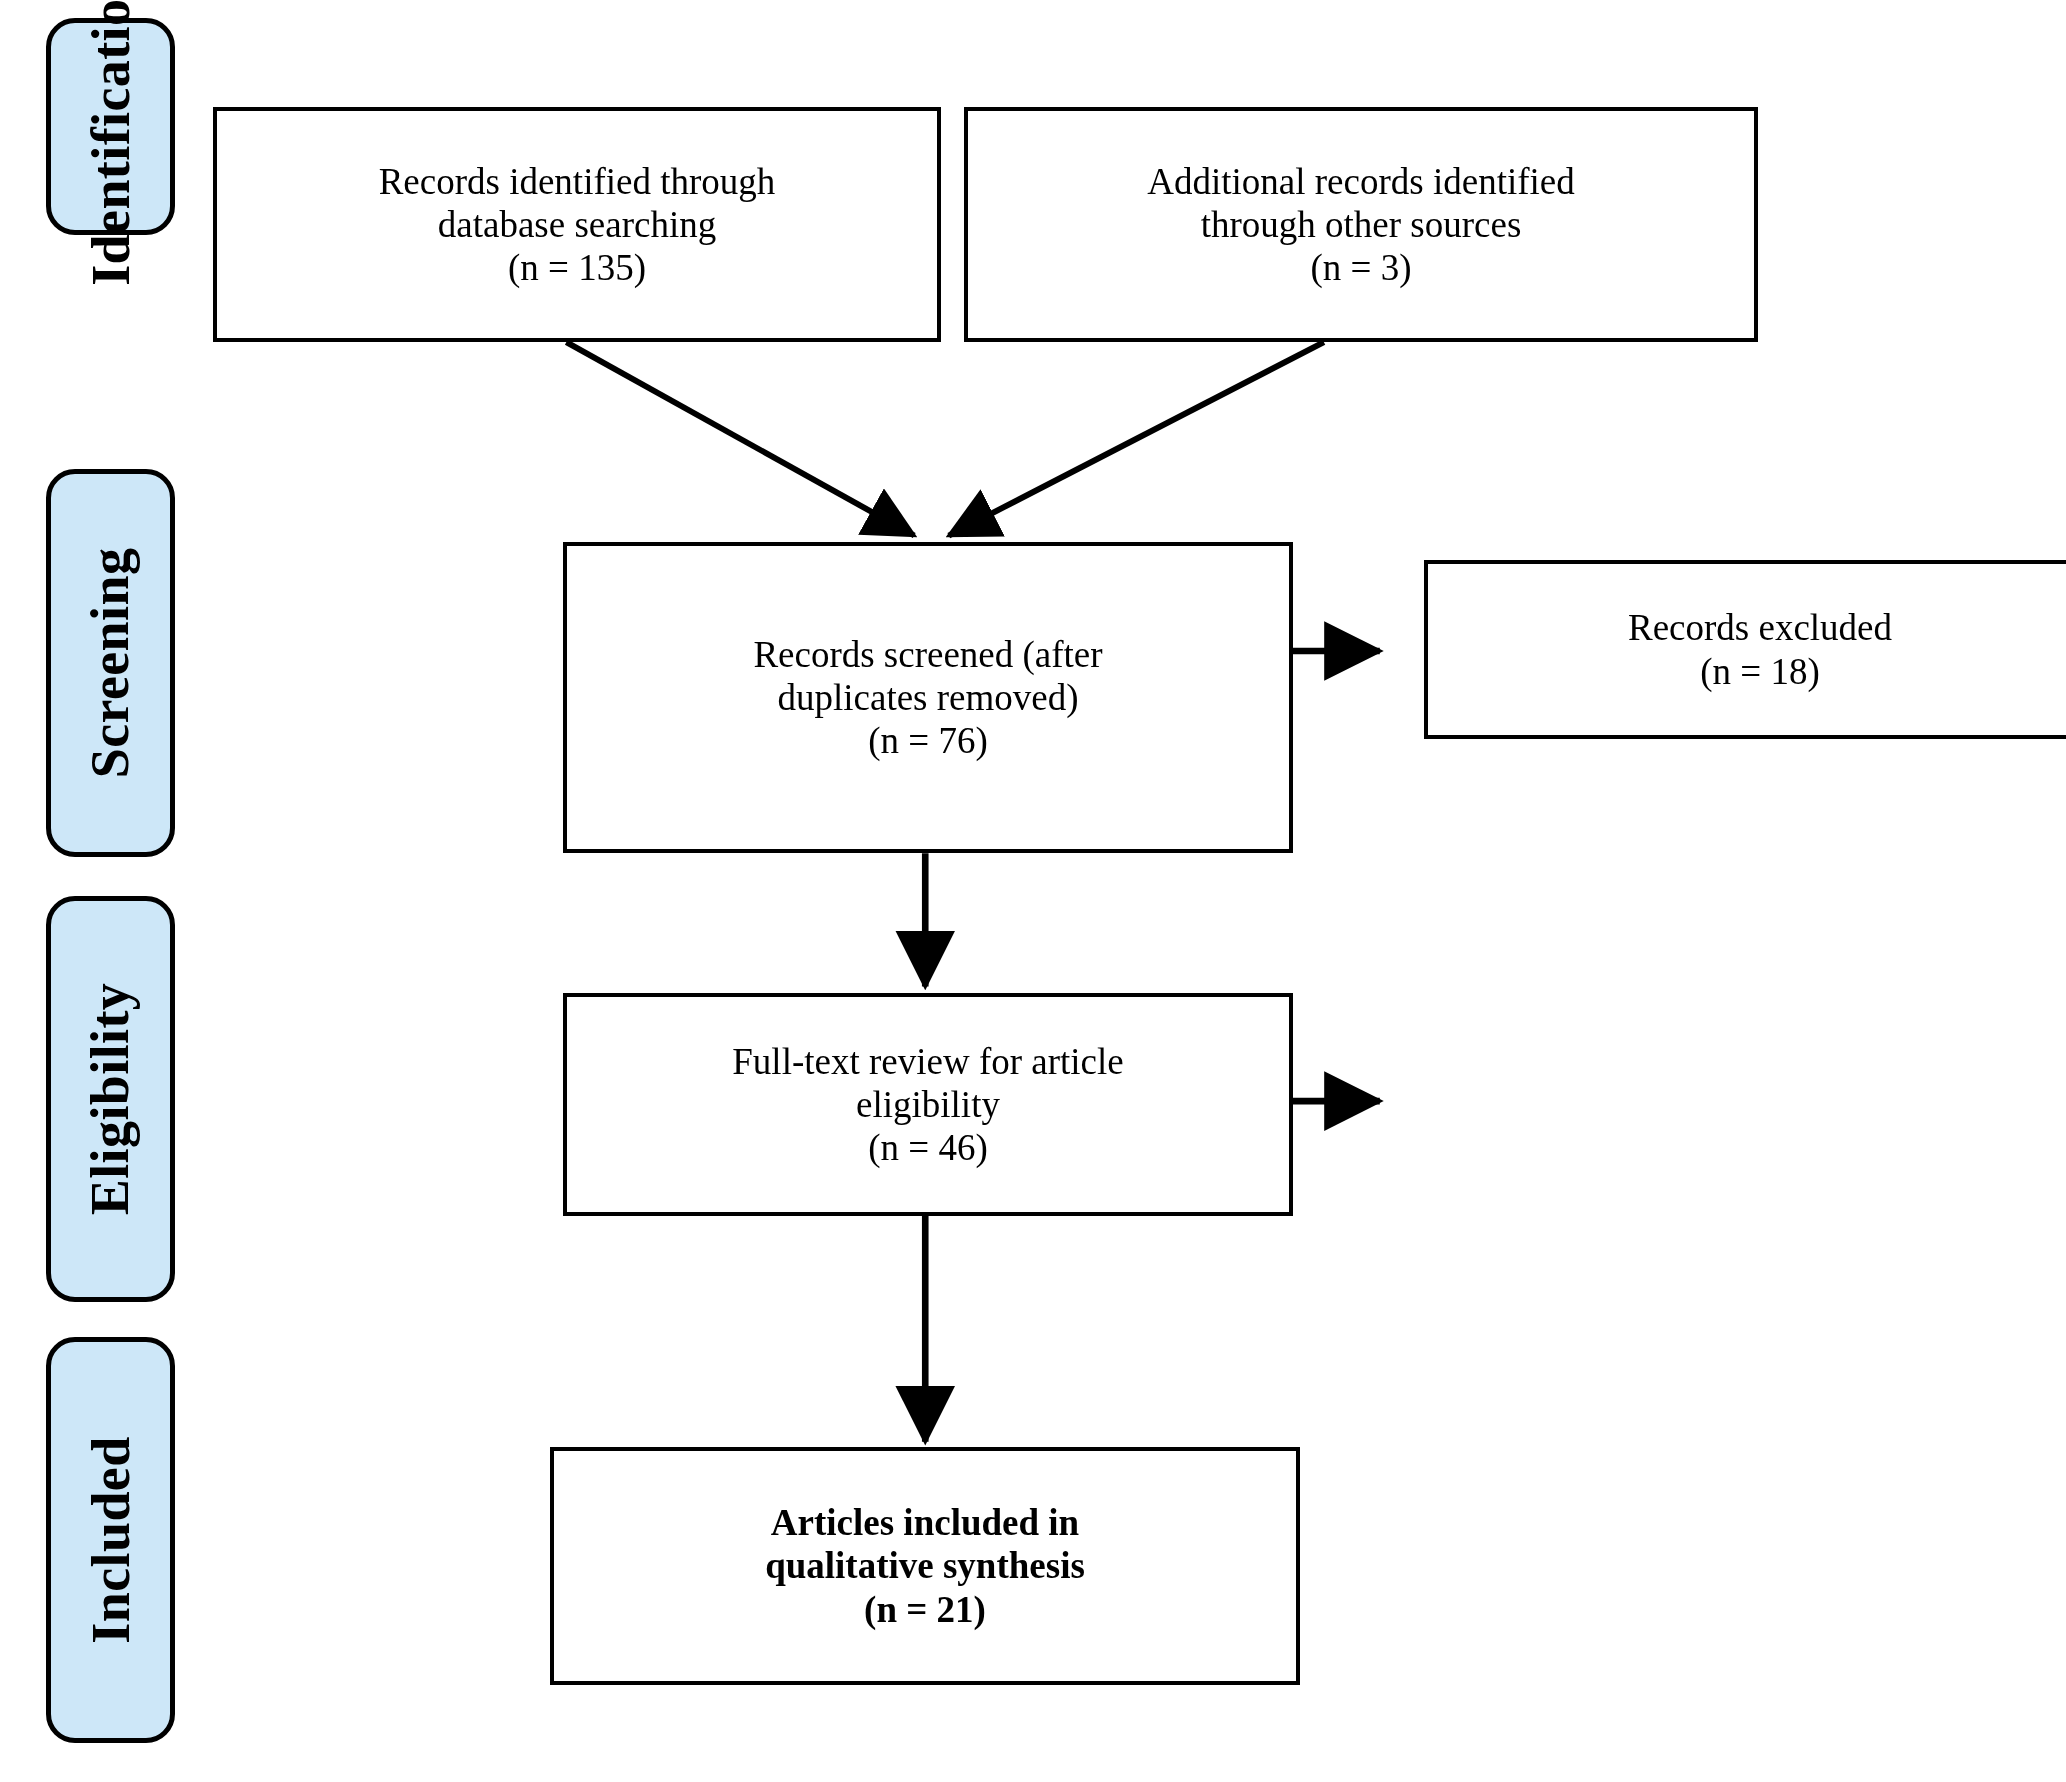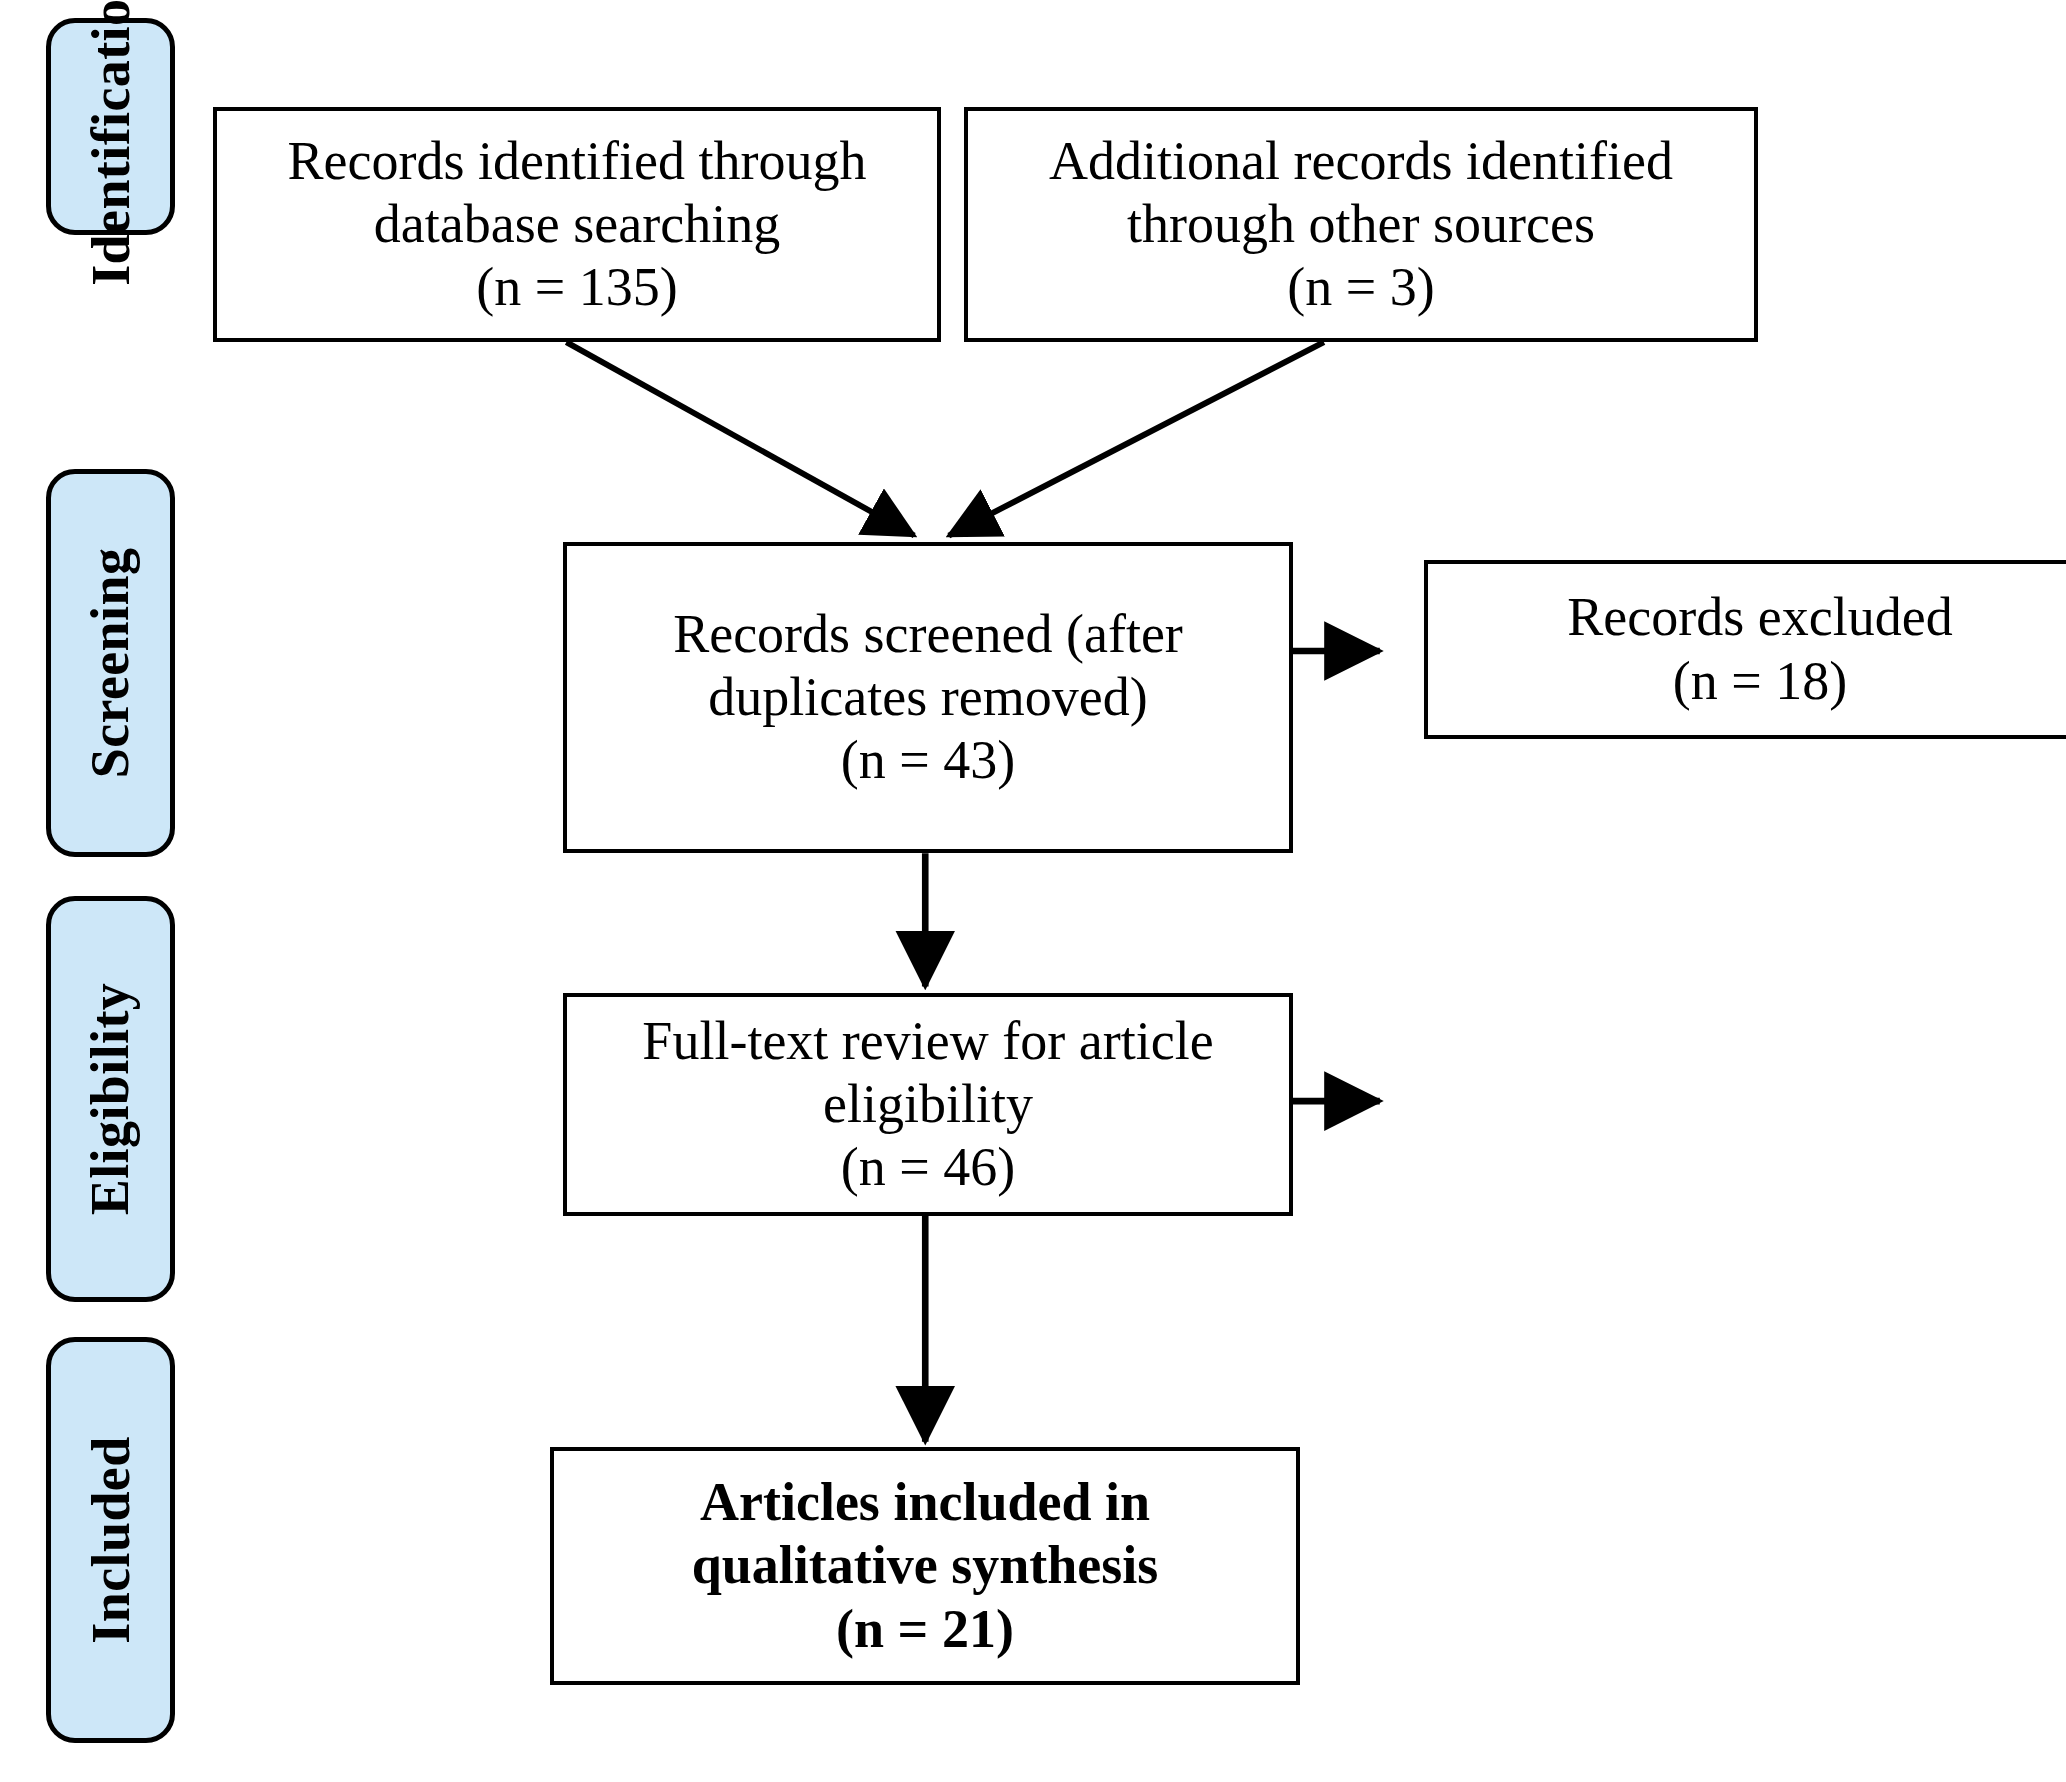--- a/index.html
+++ b/index.html
@@ -46,21 +46,21 @@
     background: #ffffff;
     border: 4.4px solid #000000;
     box-sizing: border-box;
     display: flex;
     align-items: center;
     justify-content: center;
     padding: 5.9px 13.2px;
   }
   .box .box-text {
     text-align: center;
-    font-size: 54px;
+    font-size: 37px;
     line-height: 1.17;
     color: #000000;
     white-space: pre-line;
   }
   .box.tight .box-text {
     line-height: 1.12;
   }
 
   
   #connectors {
@@ -121,21 +121,21 @@
 
   <div class="box" style="left:964px; top:107px; width:794px; height:235px;">
     <span class="box-text">Additional records identified
 through other sources
 (n = 3)</span>
   </div>
 
   <div class="box" style="left:563px; top:542px; width:730px; height:311px;">
     <span class="box-text">Records screened (after
 duplicates removed)
-(n = 43)</span>
+(n = 76)</span>
   </div>
 
   <div class="box" style="left:1384px; top:560px; width:672px; height:179px;margin-left:40px;">
     <span class="box-text">Records excluded
 (n = 18)</span>
   </div>
 
   <div class="box" style="left:563px; top:993px; width:730px; height:223px;">
     <span class="box-text">Full-text review for article
 eligibility

